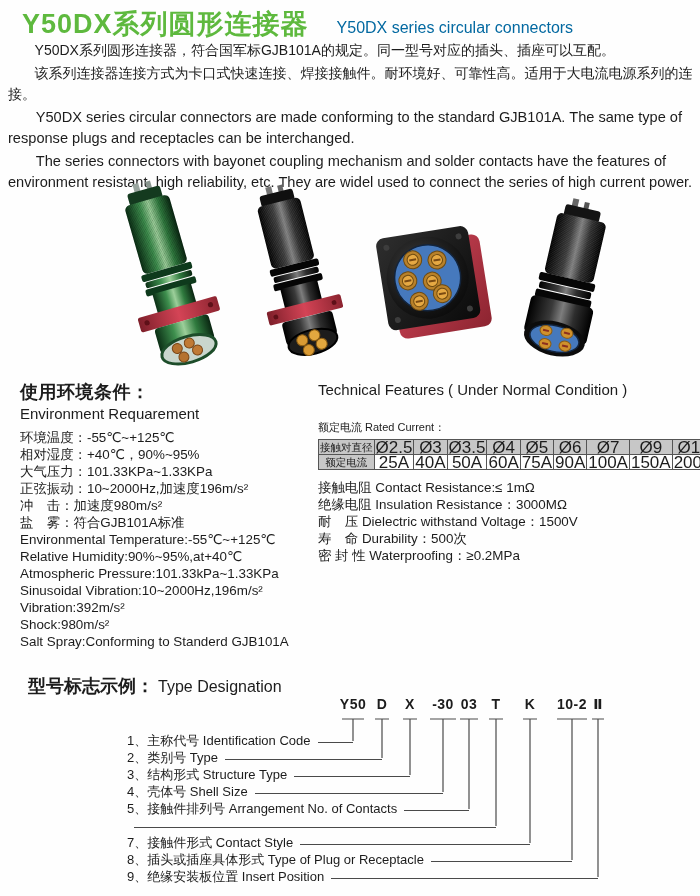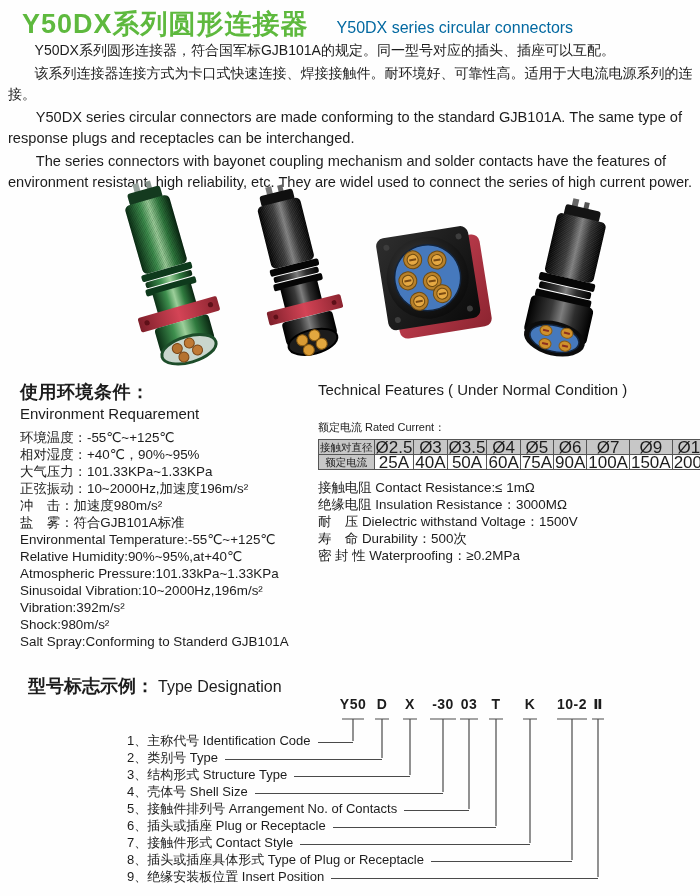--- a/index.html
+++ b/index.html
@@ -335,21 +335,20 @@
     </div>
     <div class="ditem" style="top:112px;width:316px">
       <span class="t">4、壳体号 Shell Size</span>
         <span class="ln"></span>
     </div>
     <div class="ditem" style="top:129px;width:342px">
       <span class="t">5、接触件排列号 Arrangement No. of Contacts</span>
         <span class="ln"></span>
     </div>
     <div class="ditem" style="top:146px;width:369px">
-      <span class="t">6、插头或插座 Plug or Receptacle</span>
         <span class="ln"></span>
     </div>
     <div class="ditem" style="top:163px;width:403px">
       <span class="t">7、接触件形式 Contact Style</span>
         <span class="ln"></span>
     </div>
     <div class="ditem" style="top:180px;width:445px">
       <span class="t">8、插头或插座具体形式 Type of Plug or Receptacle</span>
         <span class="ln"></span>
     </div>

